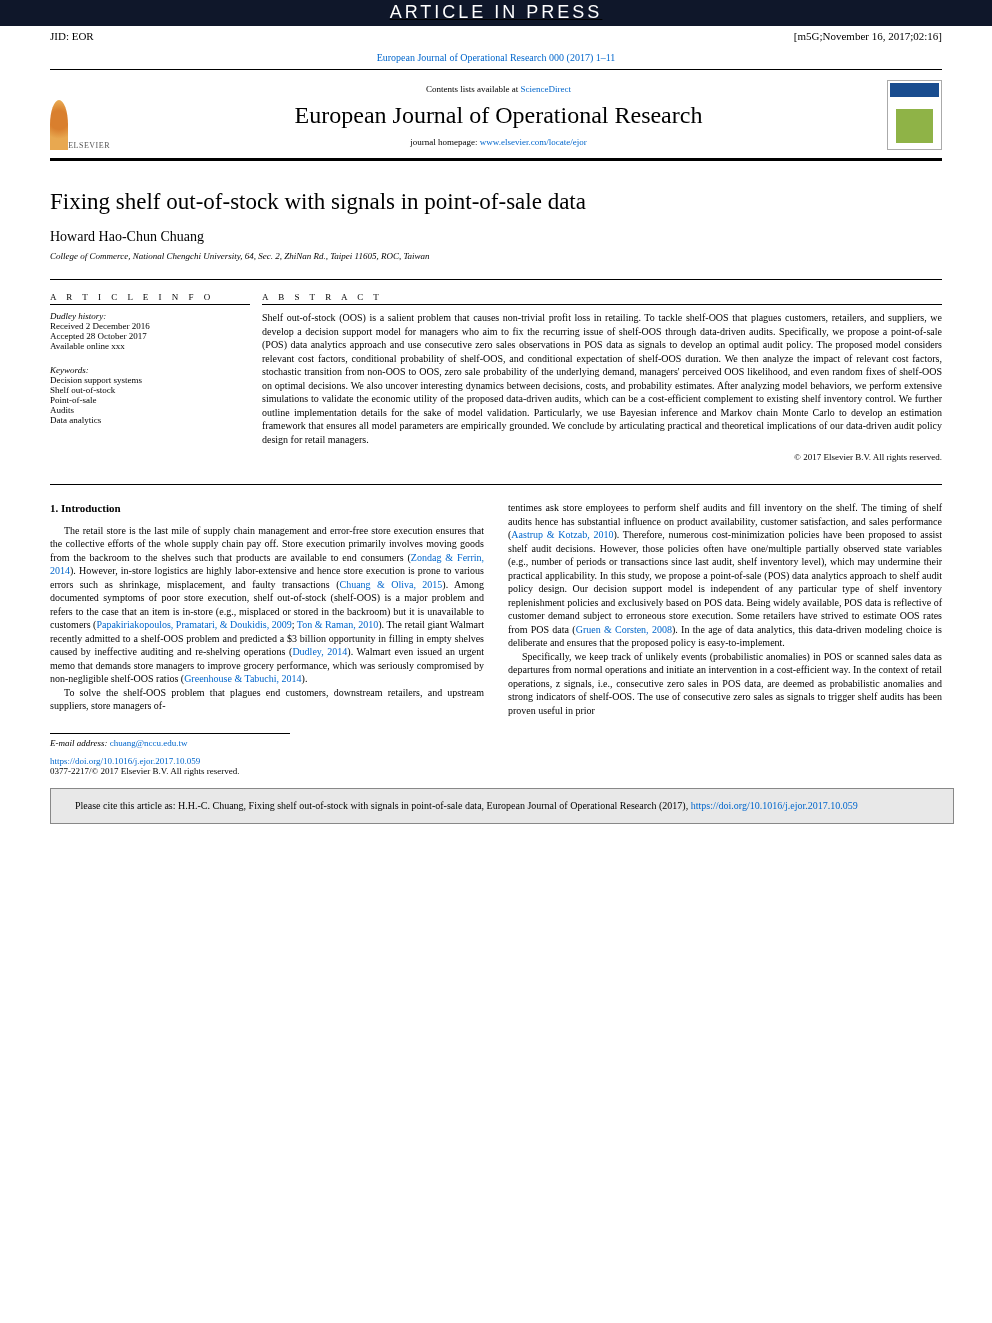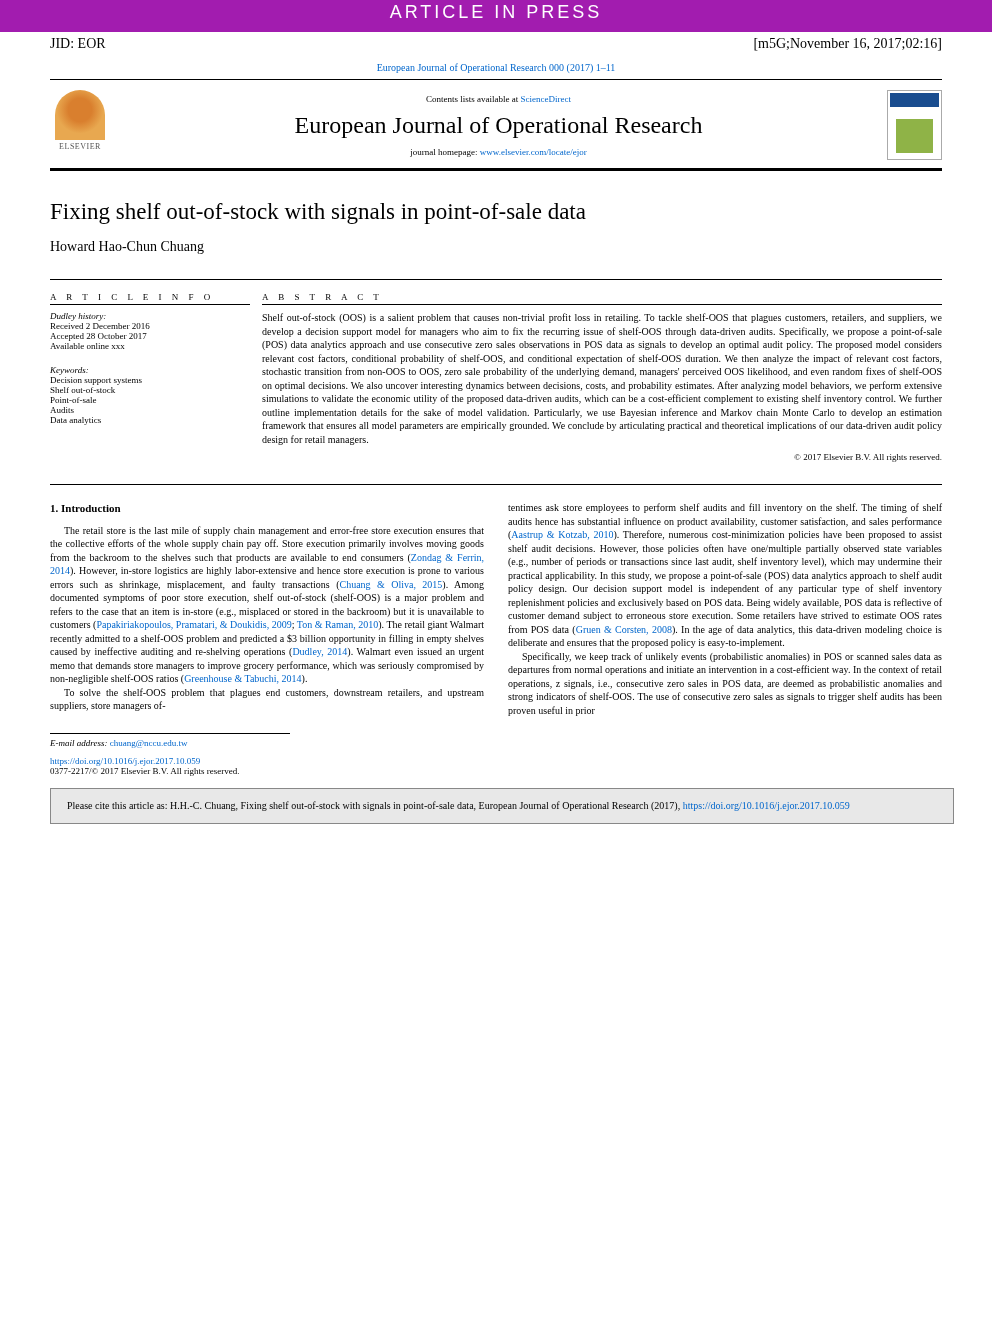--- a/index.html
+++ b/index.html
@@ -5,59 +5,60 @@
   * { margin: 0; padding: 0; box-sizing: border-box; }
   body {
     font-family: Georgia, 'Times New Roman', serif;
     background: #fff;
     width: 992px;
     margin: 0 auto;
     color: #000;
     font-size: 12px;
   }
   .top-banner {
-    background: #a21caf;
-    height: 32px;
+    background: #0f172a;
+    height: 26px;
     position: relative;
+    text-decoration: underline;
   }
   .article-in-press {
     text-align: center;
     color: #fff;
     font-family: Arial, sans-serif;
     font-size: 18px;
     letter-spacing: 3px;
     padding-top: 2px;
     font-weight: 300;
   }
   .header-bar {
     display: flex;
     justify-content: space-between;
     padding: 4px 50px;
-    font-size: 14px;
+    font-size: 11px;
   }
   .journal-citation {
     text-align: center;
     font-size: 10px;
     padding: 6px 0;
   }
   .journal-citation a { color: #0066cc; text-decoration: none; }
   .hr-thin { border: none; border-top: 0.5px solid #000; margin: 0 50px; }
   .journal-header {
     display: flex;
     align-items: center;
     padding: 10px 50px 8px 50px;
     gap: 12px;
   }
   .elsevier-logo {
     width: 60px;
     height: 70px;
     flex-shrink: 0;
     display: flex;
-    flex-direction: column;
-    align-items: center;
+    flex-direction: row;
+    align-items: flex-end;
   }
   .elsevier-tree {
     width: 50px;
     height: 50px;
     background: radial-gradient(circle at 50% 40%, #d97f2e 30%, #e8a850 60%);
     border-radius: 50% 50% 0 0;
     position: relative;
   }
   .elsevier-text {
     font-size: 8px;
@@ -161,21 +162,21 @@
     padding: 4px 0 0 0;
   }
   .email-block a { color: #0066cc; text-decoration: none; }
   .email-label { font-style: italic; }
   .doi-block { padding: 8px 50px 6px 50px; font-size: 9px; }
   .doi-block a { color: #0066cc; text-decoration: none; }
   .cite-box {
     margin: 6px 38px 20px 50px;
     border: 0.5px solid #888;
     background: #e8e8e8;
-    padding: 10px 16px;
+    padding: 10px 24px;
     font-size: 10px;
     line-height: 1.4;
   }
   .cite-box a { color: #0066cc; text-decoration: none; }
 </style>
 </head>
 <body>
 
 <div class="top-banner">
   <div class="article-in-press">ARTICLE IN PRESS</div>
@@ -207,20 +208,21 @@
     </div>
   </div>
   <div class="cover-thumb"></div>
 </div>
 
 <hr class="hr-thick">
 
 <div class="title-block">
   <h1 class="article-title">Fixing shelf out-of-stock with signals in point-of-sale data</h1>
   <div class="author-name">Howard Hao-Chun Chuang</div>
+  <div class="affiliation">College of Commerce, National Chengchi University, 64, Sec. 2, ZhiNan Rd., Taipei 11605, ROC, Taiwan</div>
 </div>
 
 <hr class="hr-med">
 
 <div class="info-abstract">
   <div class="article-info">
     <div class="info-heading">a r t i c l e   i n f o</div>
     <hr class="info-rule">
     <div class="history-label">Dudley history:</div>
     <div class="history-item">Received 2 December 2016</div>

